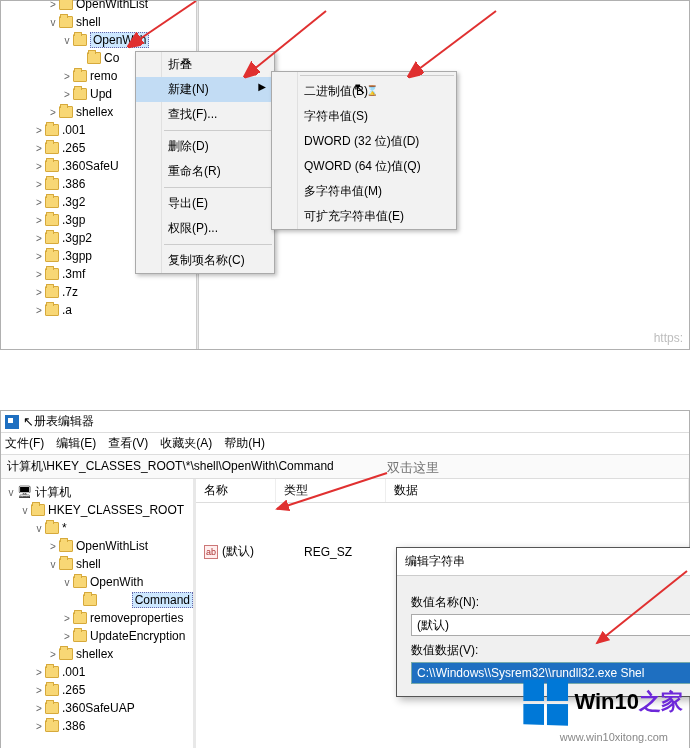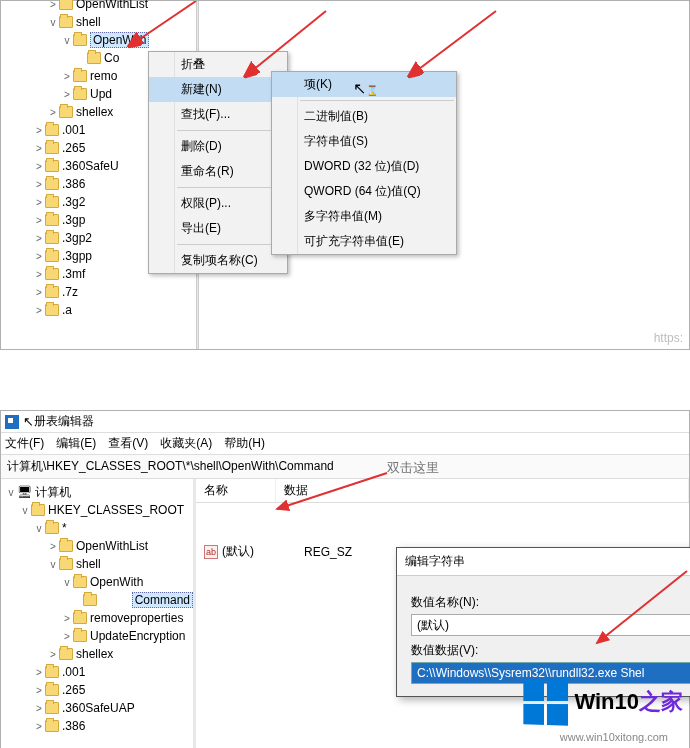--- a/index.html
+++ b/index.html
@@ -161,38 +161,37 @@
       </div>
       <div class="tree-row">
         <span class="indent" style="width: 28px;"></span>
         <span class="chev">&gt;</span>
         <span class="folder"></span>
         <span>.a</span>
       </div>
     </div>
   <div class="divider-v"></div>
 
-  <div class="ctx-menu" id="menu1" style="left:147px;top:50px;width:140px">
+  <div class="ctx-menu" id="menu1" style="left:134px;top:50px;width:140px">
     <div class="gutter"></div>
   <div class="ctx-item">折叠</div>
       <div class="ctx-item hl">新建(N)<span class="ctx-arrow">▶</span></div>
       <div class="ctx-item">查找(F)...</div>
       <div class="ctx-sep"></div>
       <div class="ctx-item">删除(D)</div>
       <div class="ctx-item">重命名(R)</div>
       <div class="ctx-sep"></div>
+      <div class="ctx-item">导出(E)</div>
       <div class="ctx-item">权限(P)...</div>
-      <div class="ctx-item">导出(E)</div>
       <div class="ctx-sep"></div>
       <div class="ctx-item">复制项名称(C)</div>
     </div>
 
   <div class="ctx-menu" id="menu2" style="left:270px;top:70px;width:186px">
     <div class="gutter"></div>
-  <div class="ctx-item hl">项(K)</div>
       <div class="ctx-sep"></div>
       <div class="ctx-item">二进制值(B)</div>
       <div class="ctx-item">字符串值(S)</div>
       <div class="ctx-item">DWORD (32 位)值(D)</div>
       <div class="ctx-item">QWORD (64 位)值(Q)</div>
       <div class="ctx-item">多字符串值(M)</div>
       <div class="ctx-item">可扩充字符串值(E)</div>
     </div>
 
   <svg class="arrow-red" style="left:0;top:0;width:690px;height:350px;position:absolute;pointer-events:none">
@@ -303,20 +302,21 @@
         <div class="tree-row">
           <span class="indent" style="width: 28px;"></span>
           <span class="chev">&gt;</span>
           <span class="folder"></span>
           <span>.386</span>
         </div>
       </div>
     <div class="listpane">
       <div class="listhdr">
         <div style="width:80px">名称</div>
+        <div style="width:110px">类型</div>
         <div style="flex:1">数据</div>
       </div>
       <div class="listrow">
         <div style="width:100px;display:flex;align-items:center">
             <span class="ab-icon">ab</span>
             <span>(默认)</span>
           </div>
         <div style="width:110px">REG_SZ</div>
       </div>
 

